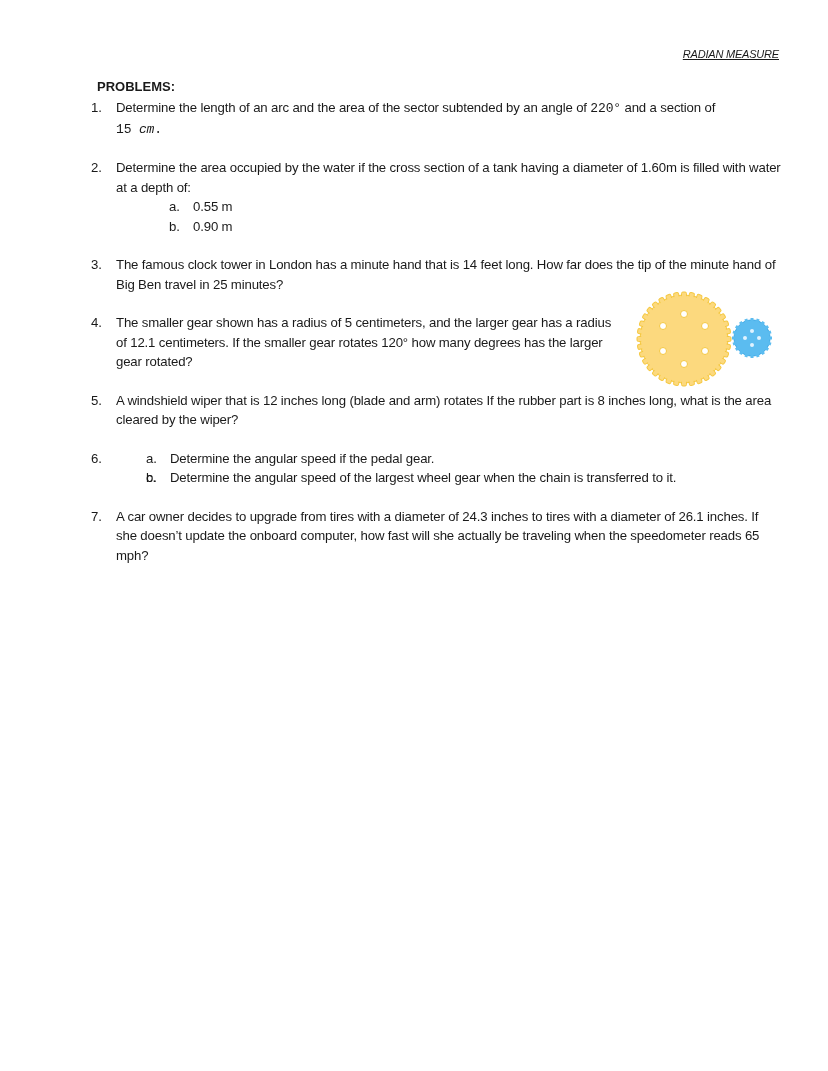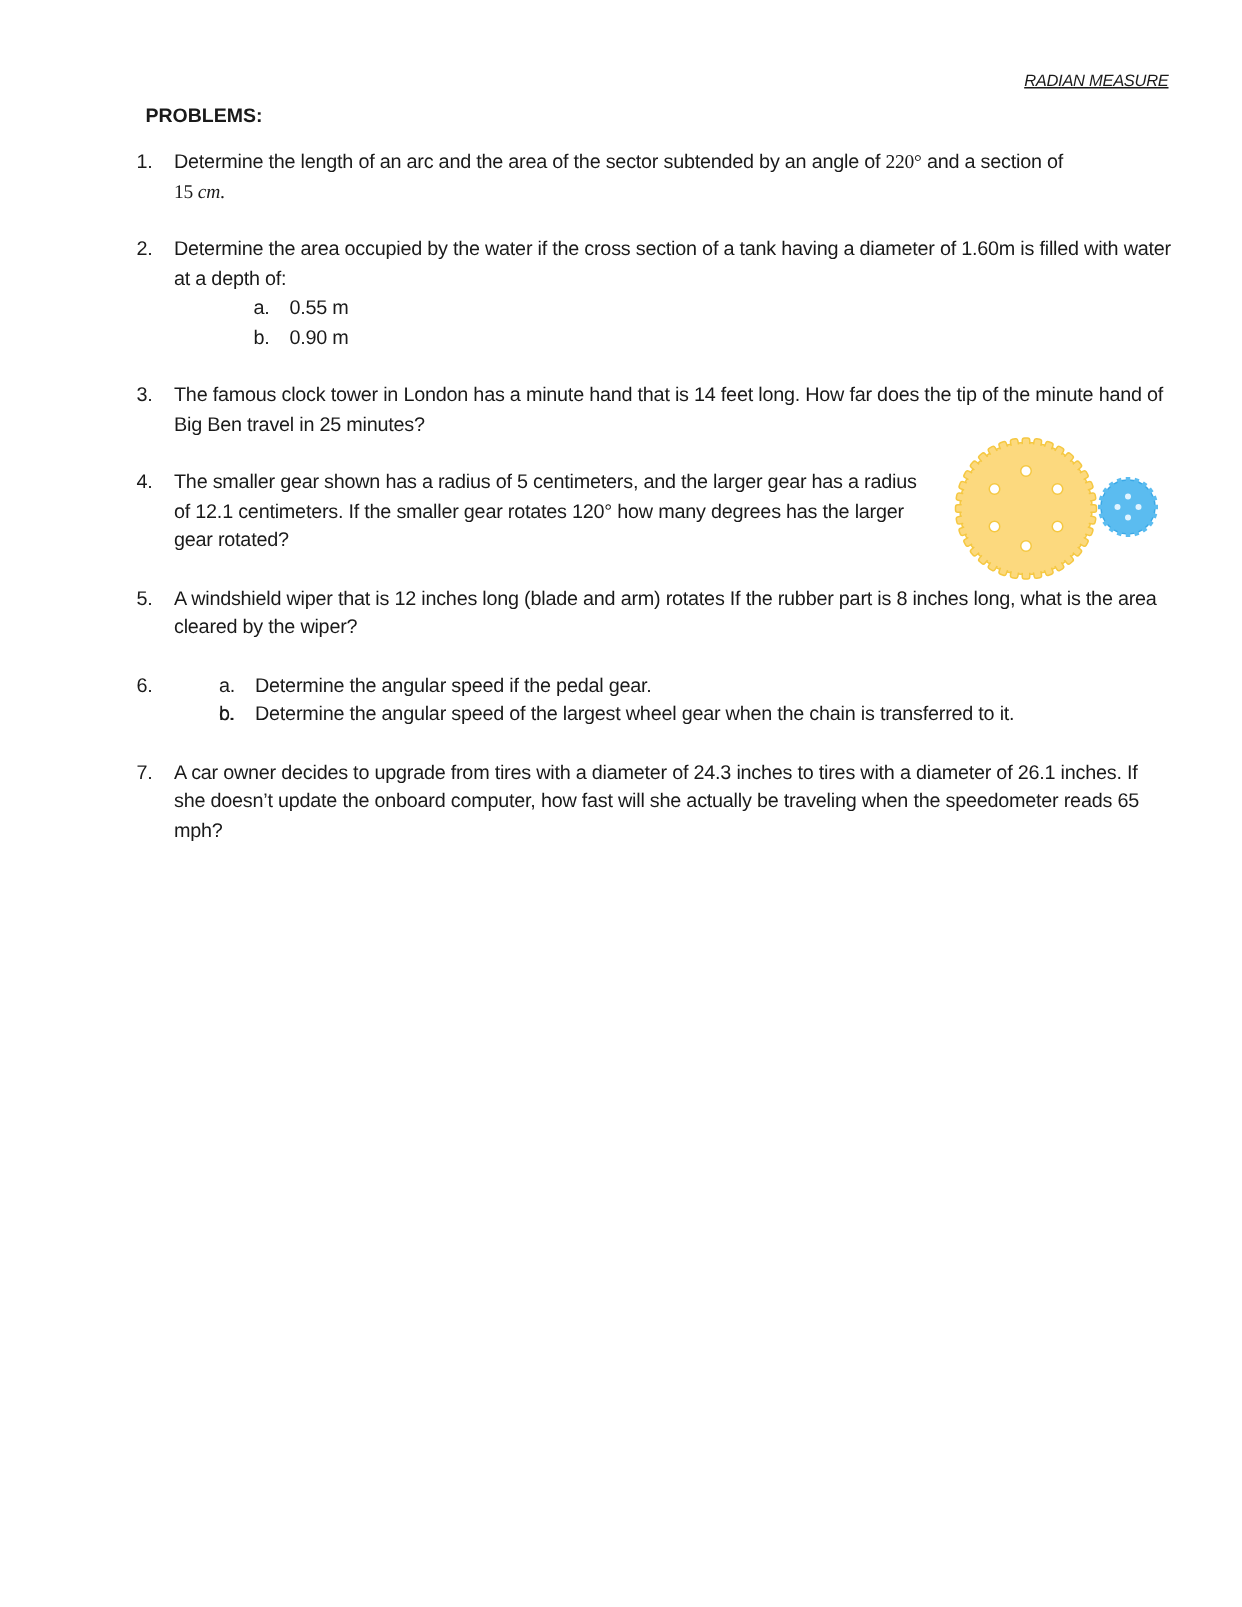--- a/index.html
+++ b/index.html
@@ -1,23 +1,23 @@
 <!DOCTYPE html>
 <html><head>
 <meta charset="utf-8">
 <style>
   html, body { margin: 0; padding: 0; background: #ffffff; }
   body { width: 828px; height: 1071px; position: relative; overflow: hidden;
          font-family: "Liberation Sans", "DejaVu Sans", sans-serif; color: #1a1a1a; }
   .header { position: absolute; top: 48px; right: 49px; font-size: 11px; font-style: italic; letter-spacing: -0.2px; text-decoration: underline; }
-  .section-title { position: absolute; left: 97px; top: 69px; font-size: 13px; font-weight: bold; }
+  .section-title { position: absolute; left: 97px; top: 79px; font-size: 13px; font-weight: bold; }
   .problems { position: absolute; left: 91px; top: 98px; width: 690px; margin: 0; padding: 0; list-style: none; }
   .problem { position: relative; padding-left: 25px; font-size: 13.2px; line-height: 19.5px; margin-bottom: 19px; letter-spacing: -0.15px; }
   .problem .num { position: absolute; left: 0; top: 0; }
-  .problem .math { font-family: Liberation Serif, serif; font-size: 13px; margin-top: 15px; }
+  .problem .math { font-family: Liberation Mono, monospace; font-size: 13px; margin-top: 15px; }
   .problem .math i { font-style: italic; }
   .subs { list-style: none; margin: 0; padding: 0; }
   .subs.indent-a { padding-left: 53px; }
   .subs.indent-b { padding-left: 30px; }
   .sub { position: relative; padding-left: 24px; }
   .sub .letter { position: absolute; left: 0; top: 0; }
   .p4 .text { width: 505px; }
   .gears { position: absolute; left: 634px; top: 289px; width: 142px; height: 100px; }
 </style>
 </head>

